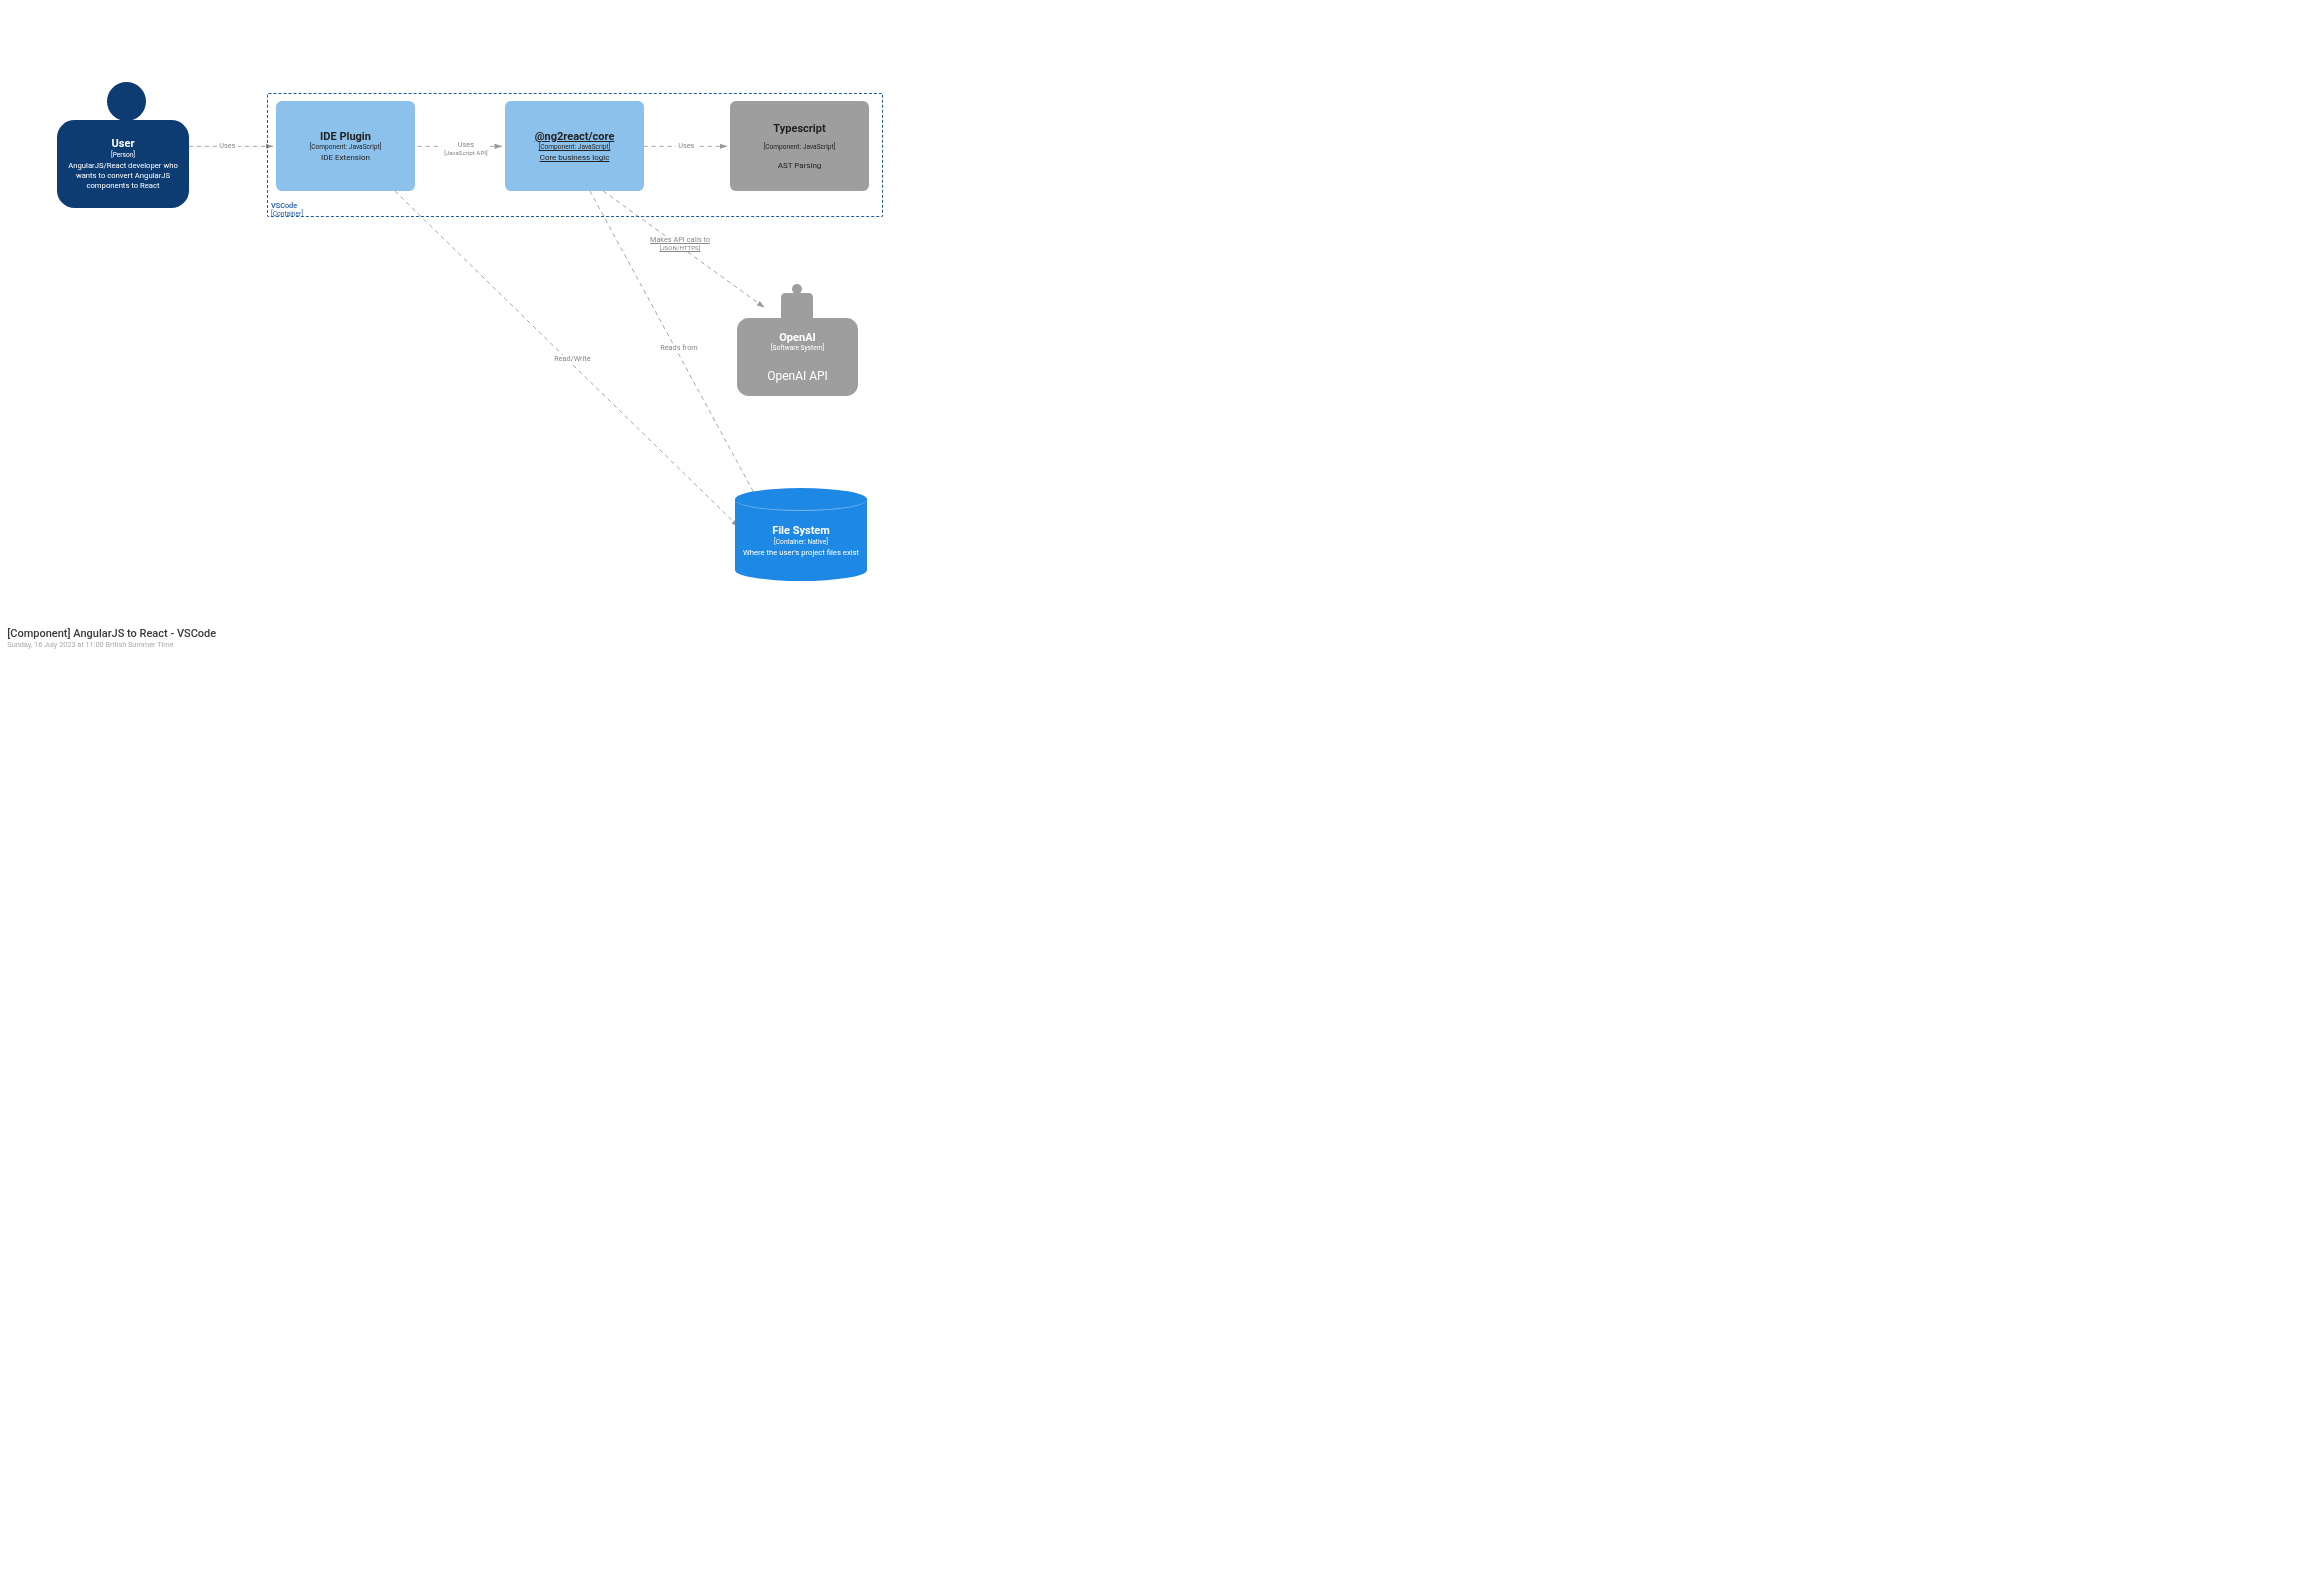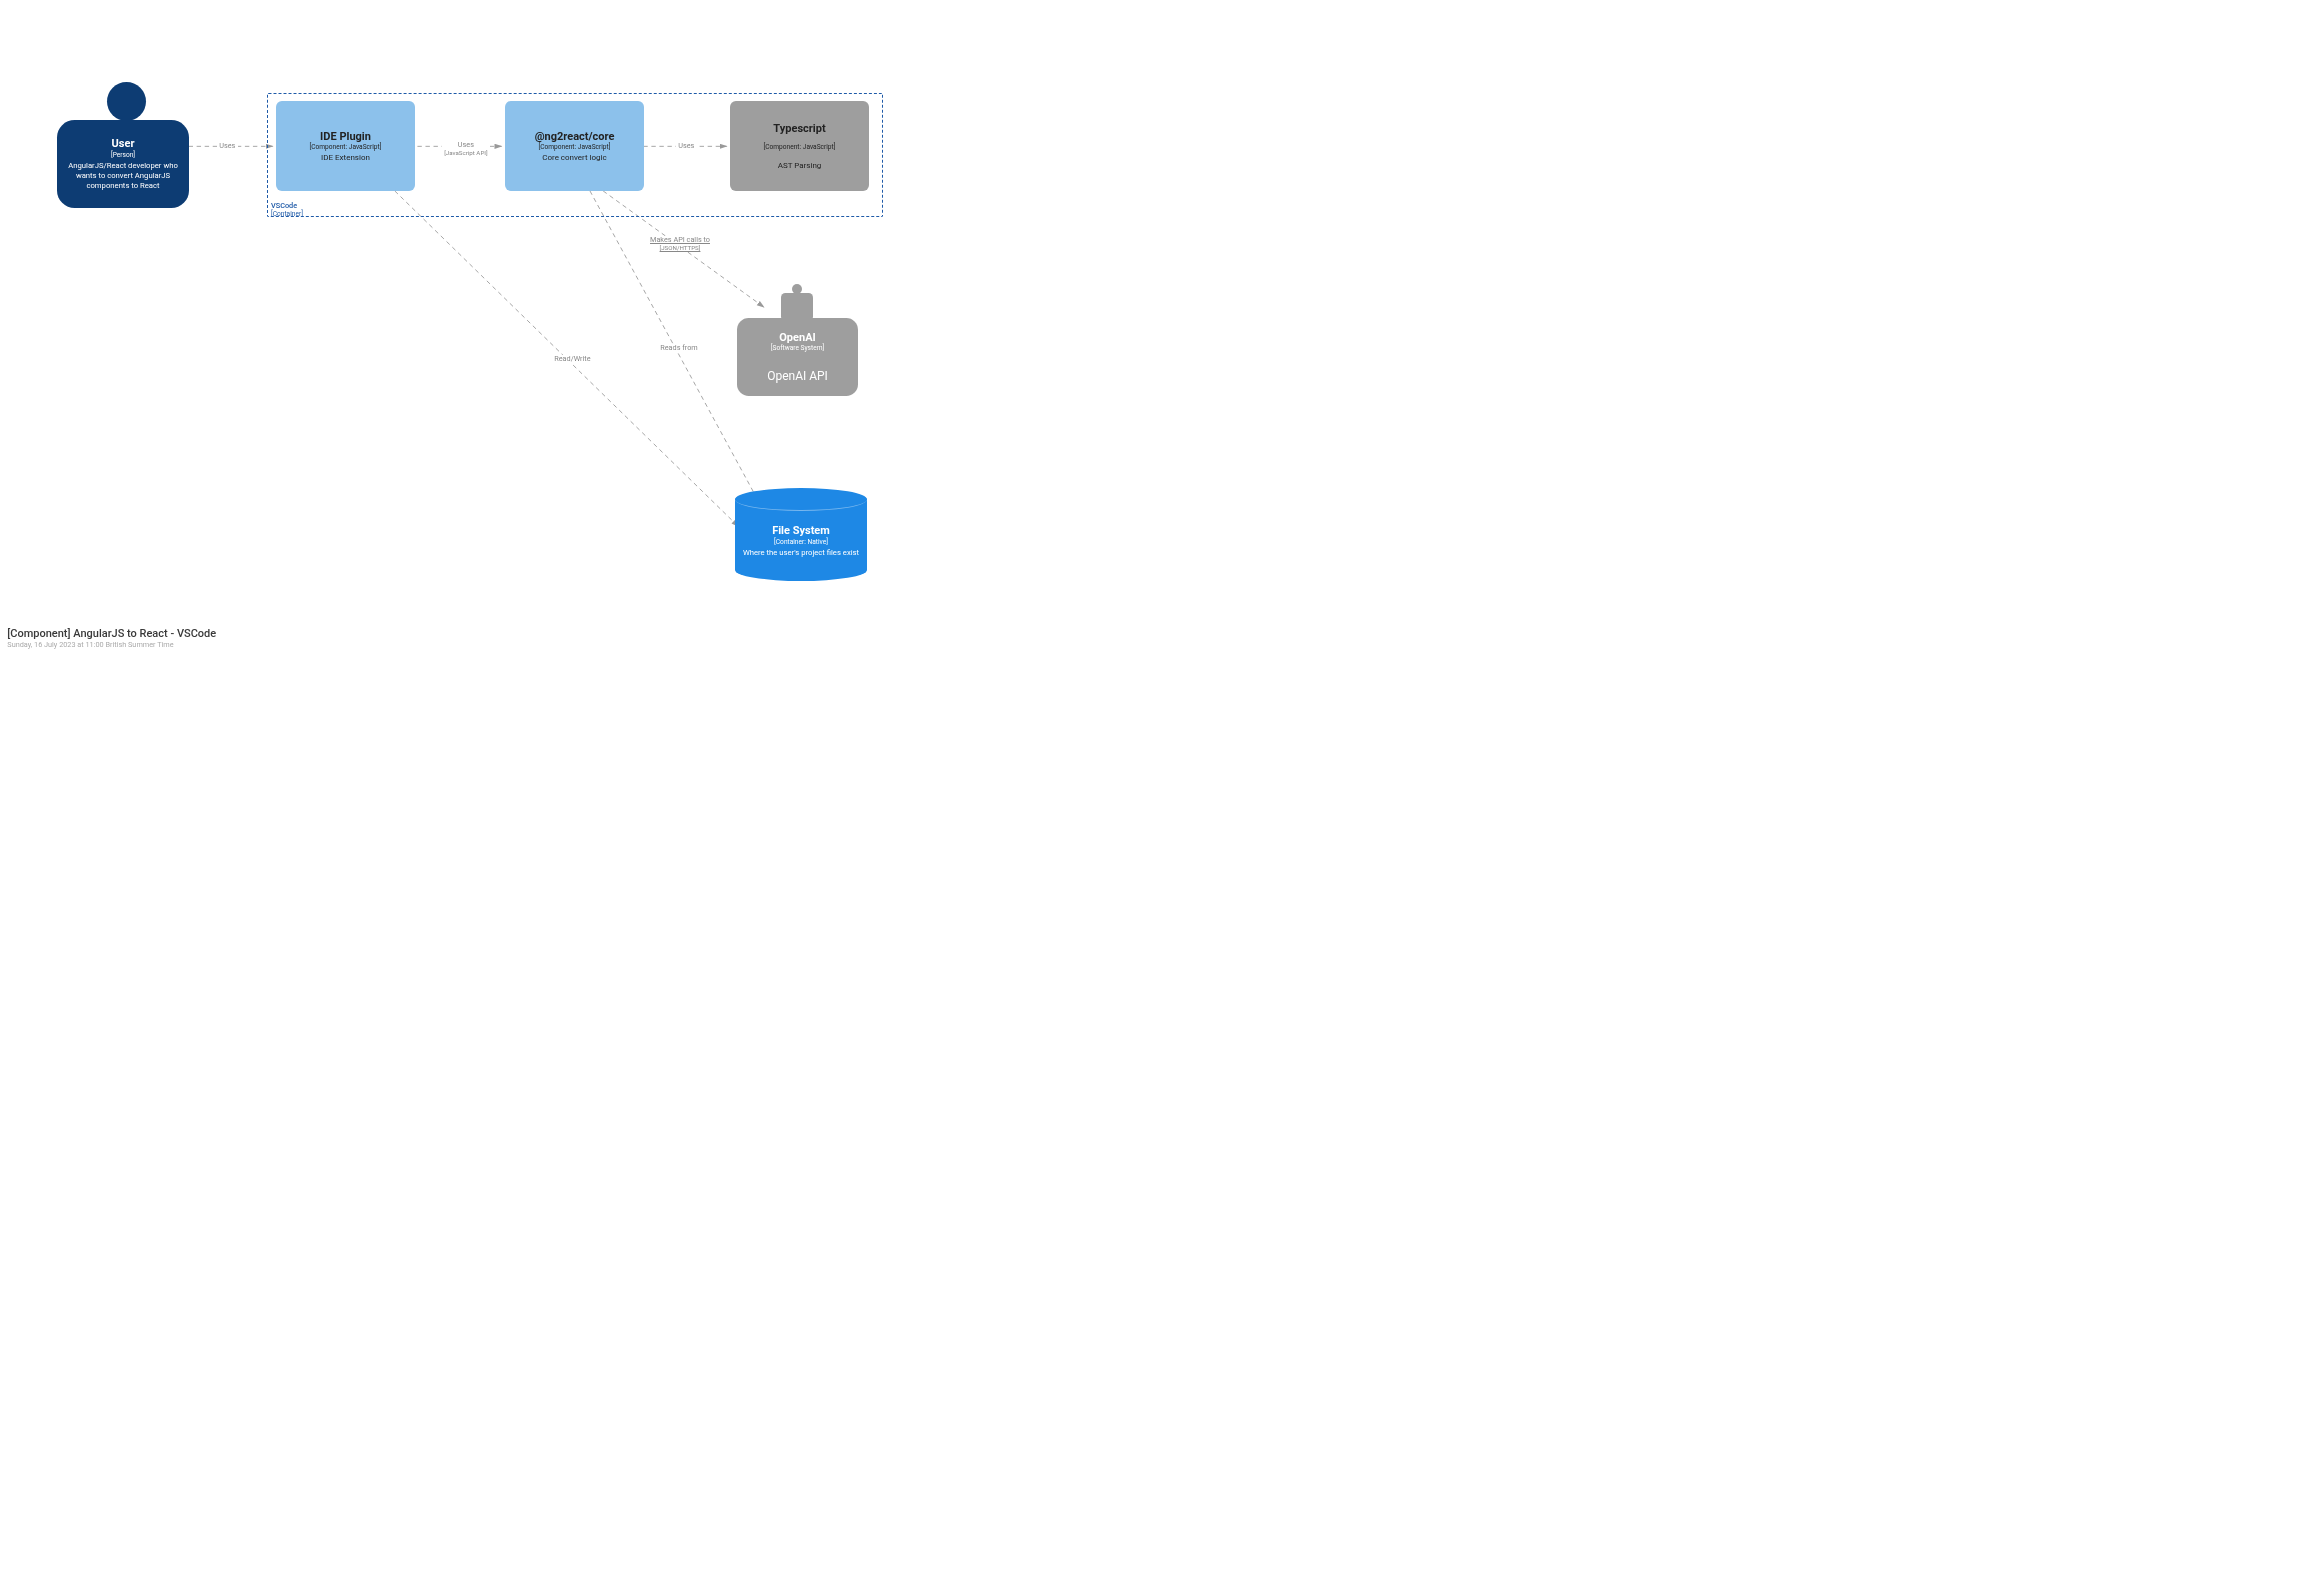--- a/index.html
+++ b/index.html
@@ -179,24 +179,24 @@
     <div class="desc">AngularJS/React developer who wants to convert AngularJS components to React</div>
   </div>
 </div>
 
 <div class="node comp-blue" style="left:276px; top:101px; width:139px; height:90px;">
   <div class="title">IDE Plugin</div>
   <div class="meta">[Component: JavaScript]</div>
   <div class="desc">IDE Extension</div>
 </div>
 
-<div class="node comp-blue" style="left:505px; top:101px; width:139px; height:90px;">
+<div class="node comp-blue" style="left:505px; top:101px; width:139px; height:90px;text-decoration:underline;">
   <div class="title">@ng2react/core</div>
   <div class="meta">[Component: JavaScript]</div>
-  <div class="desc">Core convert logic</div>
+  <div class="desc">Core business logic</div>
 </div>
 
 <div class="node comp-gray" style="left:730px; top:101px; width:139px; height:90px;">
   <div class="title">Typescript</div>
   <div class="meta">[Component: JavaScript]</div>
   <div class="desc">AST Parsing</div>
 </div>
 
 <div class="robot-shape" style="left:737px; top:284px; width:121px; height:121px;">
   <div class="robot-antenna" style="left:55px; top:0; width:10.2px; height:10.2px;"></div>

